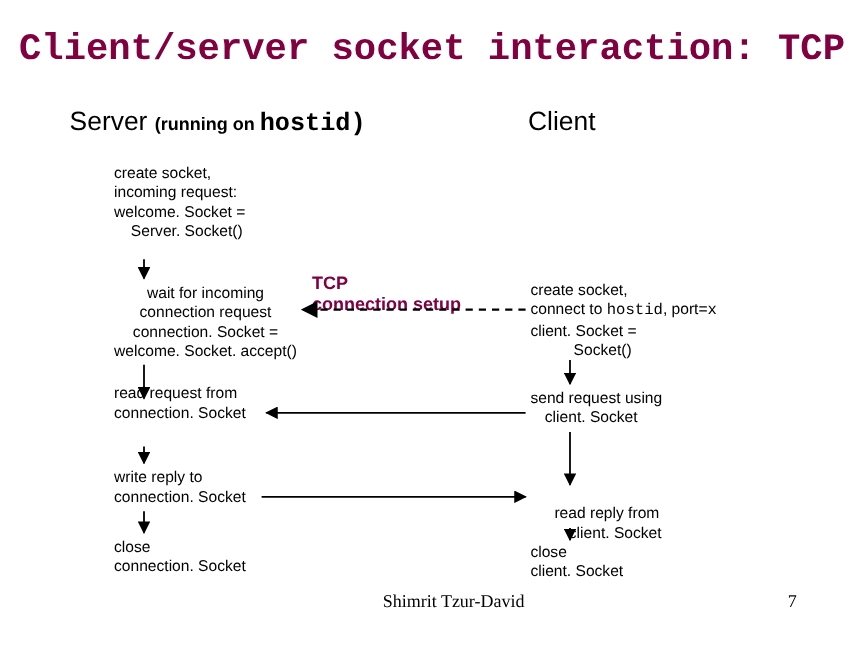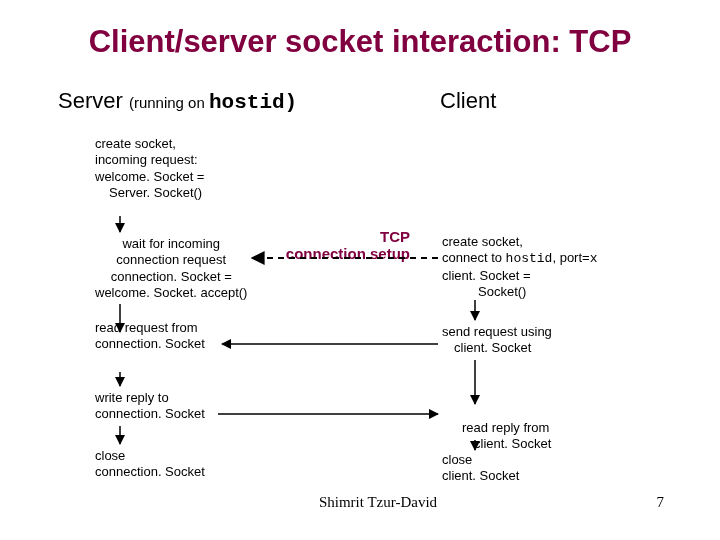--- a/index.html
+++ b/index.html
@@ -1,40 +1,40 @@
 <!DOCTYPE html>
 <html><head>
 <meta charset="utf-8">
 <style>
   * { margin: 0; padding: 0; box-sizing: border-box; }
   html, body { width: 720px; height: 540px; background: #fff; font-family: Arial, Helvetica, sans-serif; color: #000; }
   .slide { position: relative; width: 720px; height: 540px; }
-  .title { position: absolute; top: 24px; left: 0; right: 0; text-align: center; color: #800040; font-family: Liberation Sans, sans-serif; font-weight: bold; font-size: 31px; }
+  .title { position: absolute; top: 24px; left: 0; right: 0; text-align: center; color: #800040; font-family: Liberation Mono, monospace; font-weight: bold; font-size: 31px; }
   .serverhdr { position: absolute; top: 88px; left: 58px; font-family: "Comic Sans MS", "Arial", sans-serif; font-size: 22px; }
-  .serverhdr .running { font-size: 15px; font-family: Arial, sans-serif; font-weight: normal; }
+  .serverhdr .running { font-size: 15px; font-family: Arial, sans-serif; font-weight: bold; }
   .serverhdr .hostid { font-family: "Courier New", monospace; font-size: 21px; font-weight: bold; }
   .clienthdr { position: absolute; top: 88px; left: 440px; font-family: "Comic Sans MS", Arial, sans-serif; font-size: 22px; }
 
   .block { position: absolute; font-size: 13px; line-height: 1.25; }
   .code { font-family: "Courier New", monospace; }
 
   
   .s1 { top: 136px; left: 95px; }
   .s2 { top: 236px; left: 95px; text-align: center; }
   .s3 { top: 320px; left: 95px; }
   .s4 { top: 390px; left: 95px; }
   .s5 { top: 448px; left: 95px; }
 
   
   .c1 { top: 234px; left: 442px; }
   .c2 { top: 324px; left: 442px; }
   .c3 { top: 420px; left: 442px; margin-left: 20px; }
   .c4 { top: 452px; left: 442px; }
 
-  .tcplabel { position: absolute; top: 229px; left: 260px; width: 150px; text-align: right; color: #800040; font-family: "Comic Sans MS", Arial, sans-serif; font-size: 15px; font-weight: bold; line-height: 1.1; }
+  .tcplabel { position: absolute; top: 229px; left: 260px; width: 150px; text-align: left; color: #800040; font-family: "Comic Sans MS", Arial, sans-serif; font-size: 15px; font-weight: bold; line-height: 1.1; }
 
   .footer { position: absolute; top: 494px; left: 0; right: 0; text-align: center; font-size: 15px; font-family: Georgia, "Times New Roman", serif; margin-left: 36px; }
   .pagenum { position: absolute; top: 494px; right: 56px; font-size: 15px; font-family: Georgia, serif; }
 
   svg.arrows { position: absolute; top: 0; left: 0; width: 720px; height: 540px; pointer-events: none; }
 </style>
 </head>
 <body>
 
 <div class="slide">

